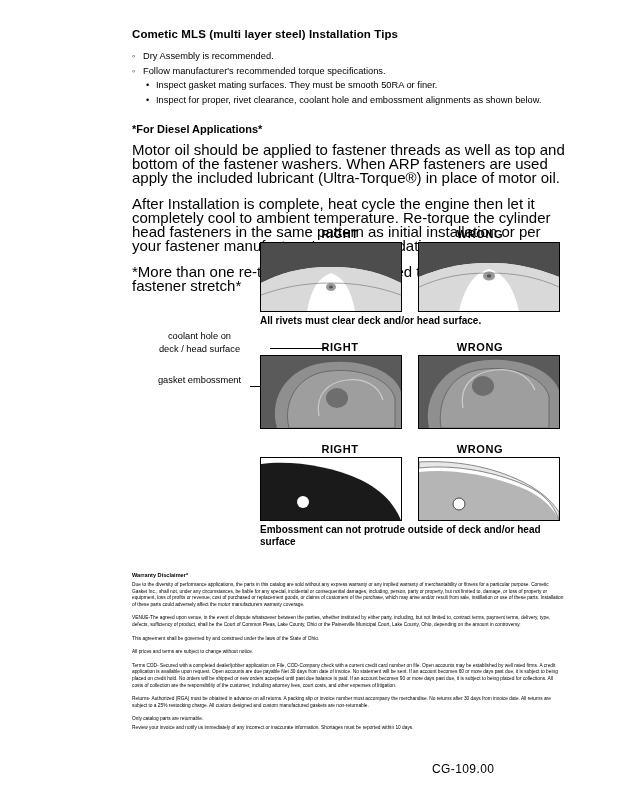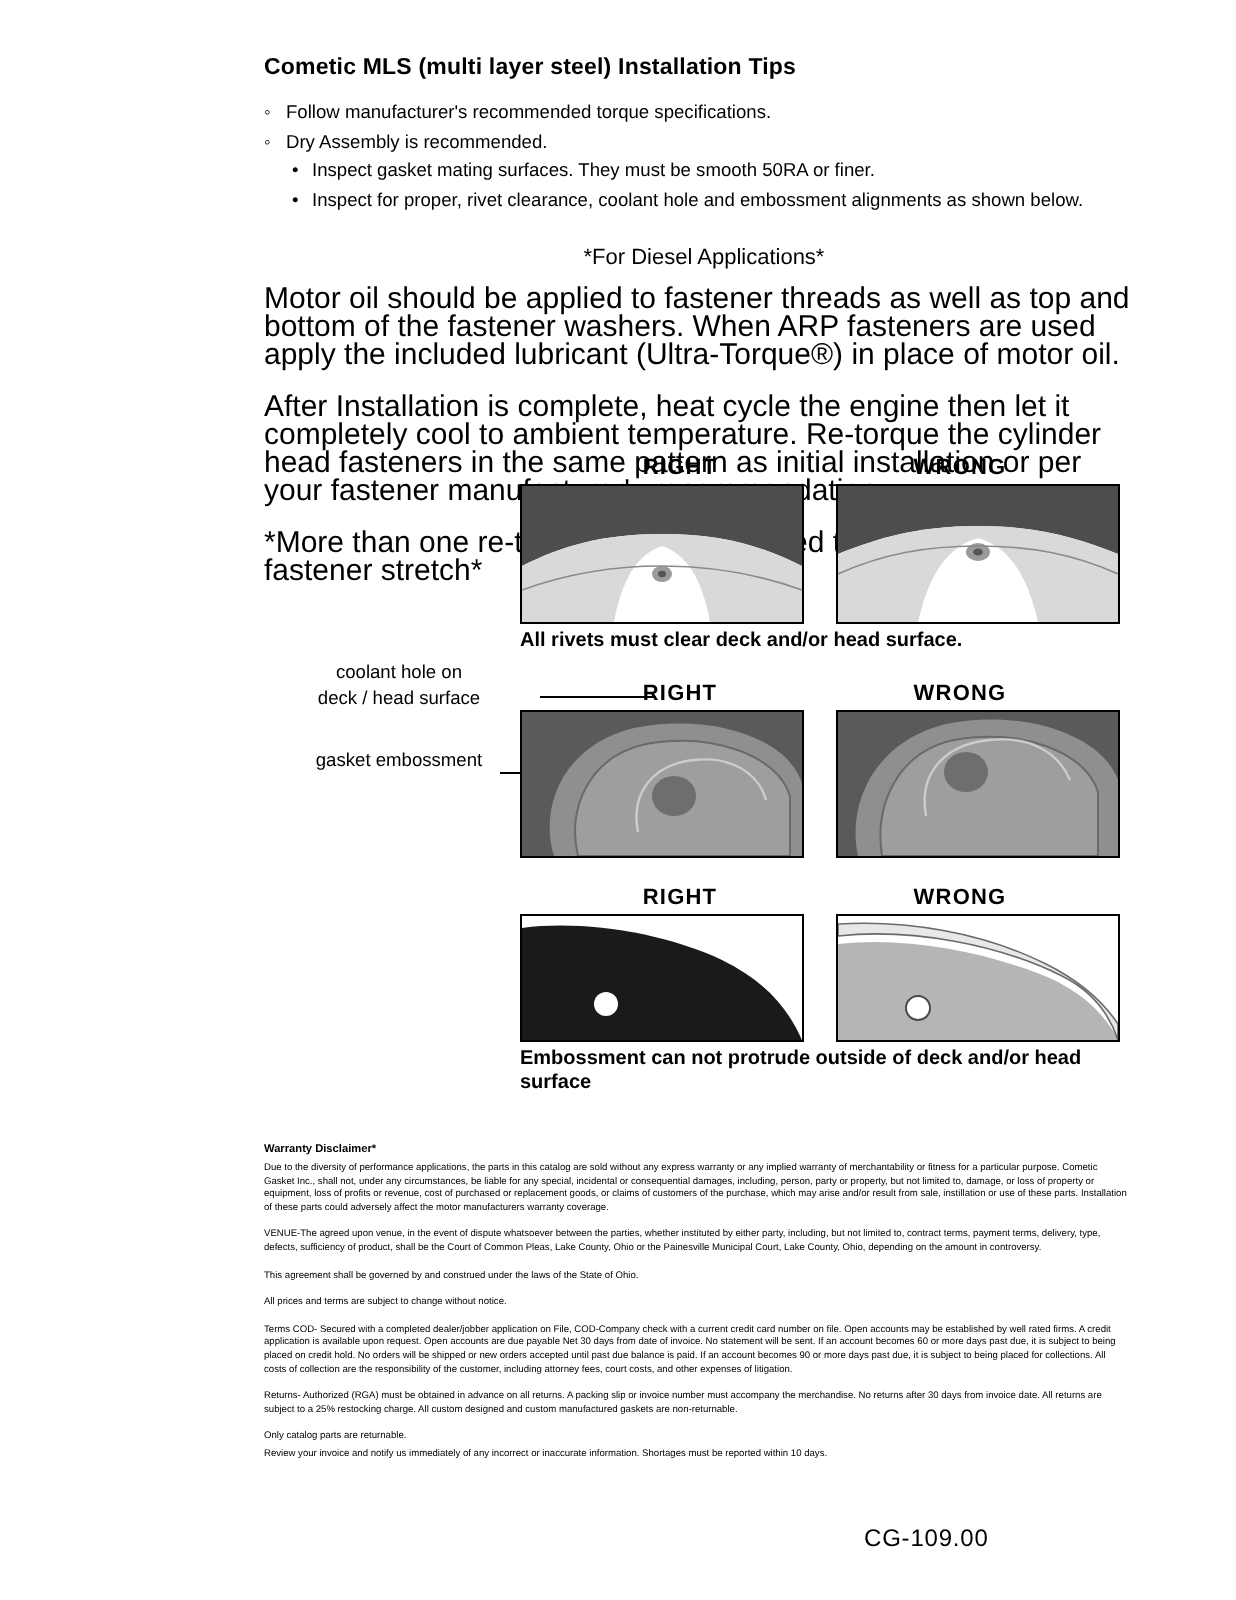--- a/index.html
+++ b/index.html
@@ -65,23 +65,22 @@
   }
   ul.subbullets > li::before {
     content: "\2022";
     position: absolute;
     left: 0;
     top: 0;
     font-size: 9.3px;
   }
   h2.subtitle {
     font-size: 11px;
-    font-weight: normal;
+    font-weight: bold;
     margin: 16px 0 8px 0;
-    text-align: center;
   }
   p.para {
     font-size: 15px;
     line-height: 14px;
     margin: 0 0 12px 0;
   }
   p.para.last {
     margin-bottom: 0;
   }
   
@@ -177,22 +176,22 @@
 </style>
 </head>
 <body>
 
 <div class="page">
 
   <div class="content">
     <h1 class="title">Cometic MLS (multi layer steel) Installation Tips</h1>
 
     <ul class="bullets">
+      <li>Dry Assembly is recommended.</li>
       <li>Follow manufacturer's recommended torque specifications.</li>
-      <li>Dry Assembly is recommended.</li>
     </ul>
     <ul class="subbullets">
       <li>Inspect gasket mating surfaces.  They must be smooth 50RA or finer.</li>
       <li>Inspect for proper, rivet clearance, coolant hole and embossment alignments as shown below.</li>
     </ul>
 
     <h2 class="subtitle">*For Diesel Applications*</h2>
     <p class="para">Motor oil should be applied to fastener threads as well as top and bottom of the fastener washers. When ARP fasteners are used apply the included lubricant (Ultra-Torque®) in place of motor oil.</p>
     <p class="para">After Installation is complete, heat cycle the engine then let it completely cool to ambient temperature. Re-torque the cylinder head fasteners in the same pattern as initial installation or per your fastener manufacturer's recommendations.</p>
     <p class="para last">*More than one re-torque may be required to achieve proper fastener stretch*</p>

